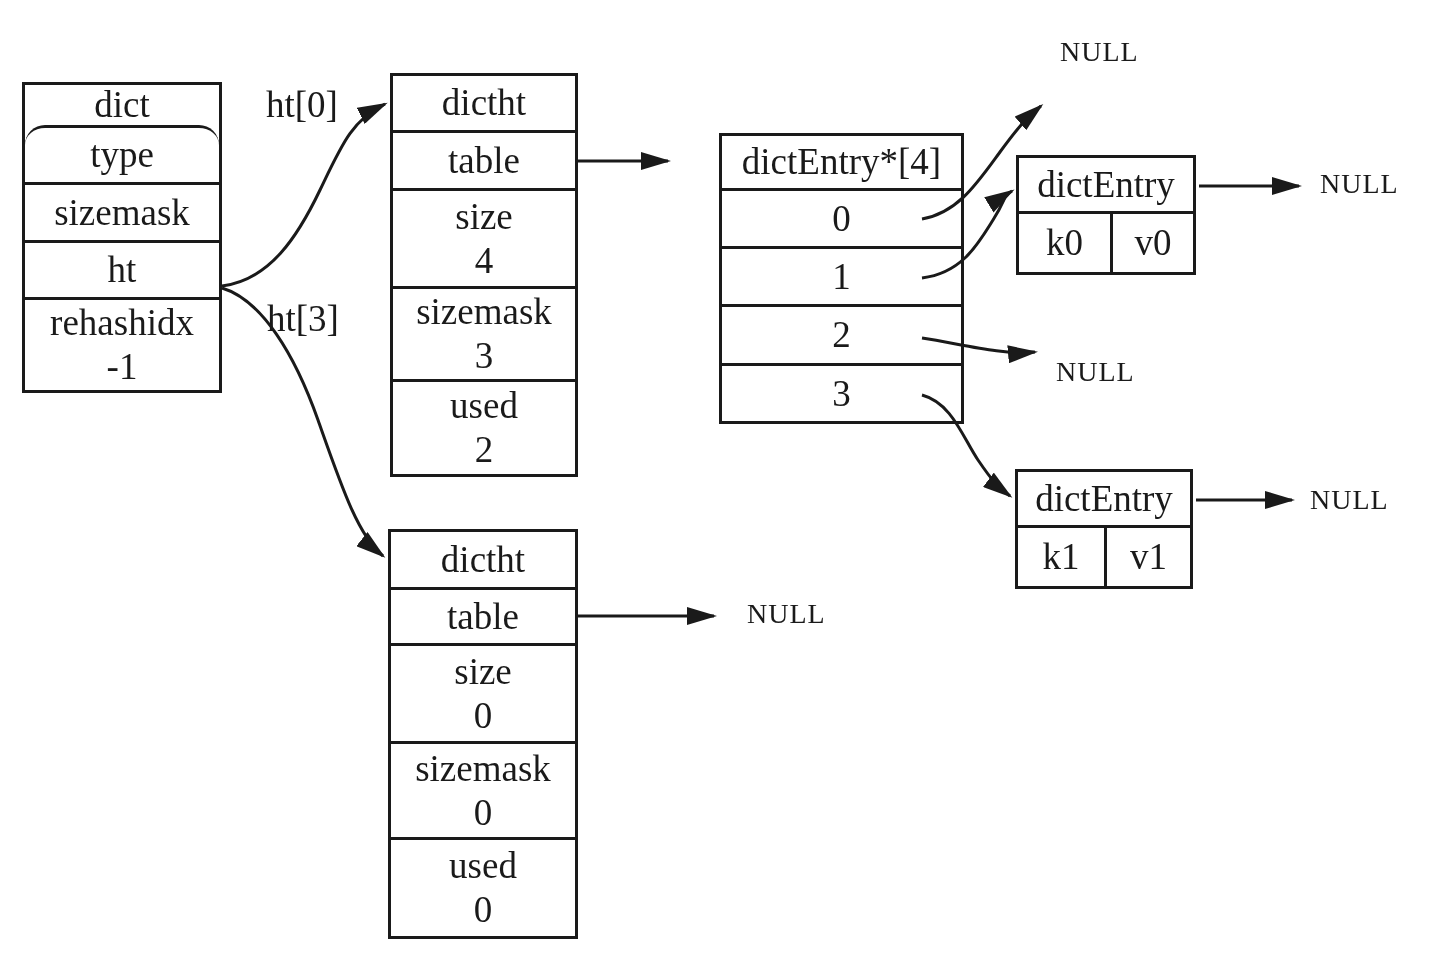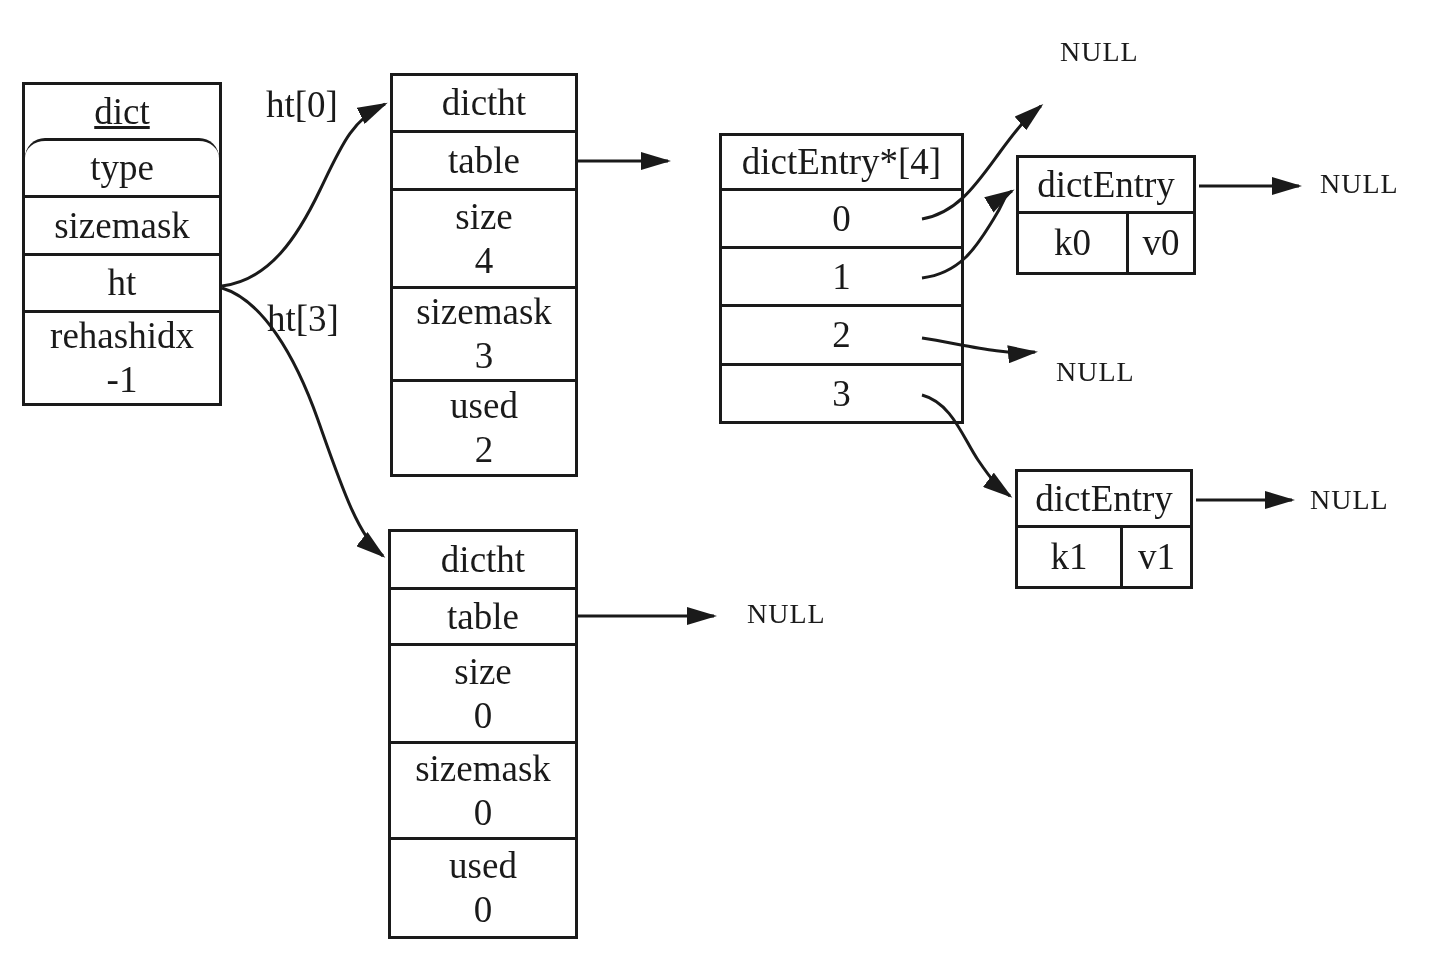--- a/index.html
+++ b/index.html
@@ -28,21 +28,20 @@
     line-height: 1.18;
     text-align: center;
   }
   .row + .row { border-top: 3px solid #1a1a1a; }
   .kv { display: flex; flex-direction: row; align-items: stretch; }
   .kv .cell {
     display: flex;
     justify-content: center;
     align-items: center;
     font-size: 37px;
-    margin-left: 8px;
   }
   .kv .cell + .cell { border-left: 3px solid #1a1a1a; }
   .edge-label {
     position: absolute;
     font-size: 37px;
     line-height: 1;
     z-index: 2;
     white-space: nowrap;
   }
   .null-label {
@@ -65,21 +64,21 @@
     stroke: #1a1a1a;
     stroke-width: 3;
   }
 </style>
 </head>
 <body>
 
 <div class="canvas">
 
   <div class="box" style="left:22px; top:82px; width:194px;">
-    <div class="row" style="height:53px;text-decoration:underline;">
+    <div class="row" style="height:40px;">
       <span>dict</span>
     </div>
     <div class="row" style="height:54px;border-radius:20px;">
       <span>type</span>
     </div>
     <div class="row" style="height:55px;">
       <span>sizemask</span>
     </div>
     <div class="row" style="height:54px;">
       <span>ht</span>

